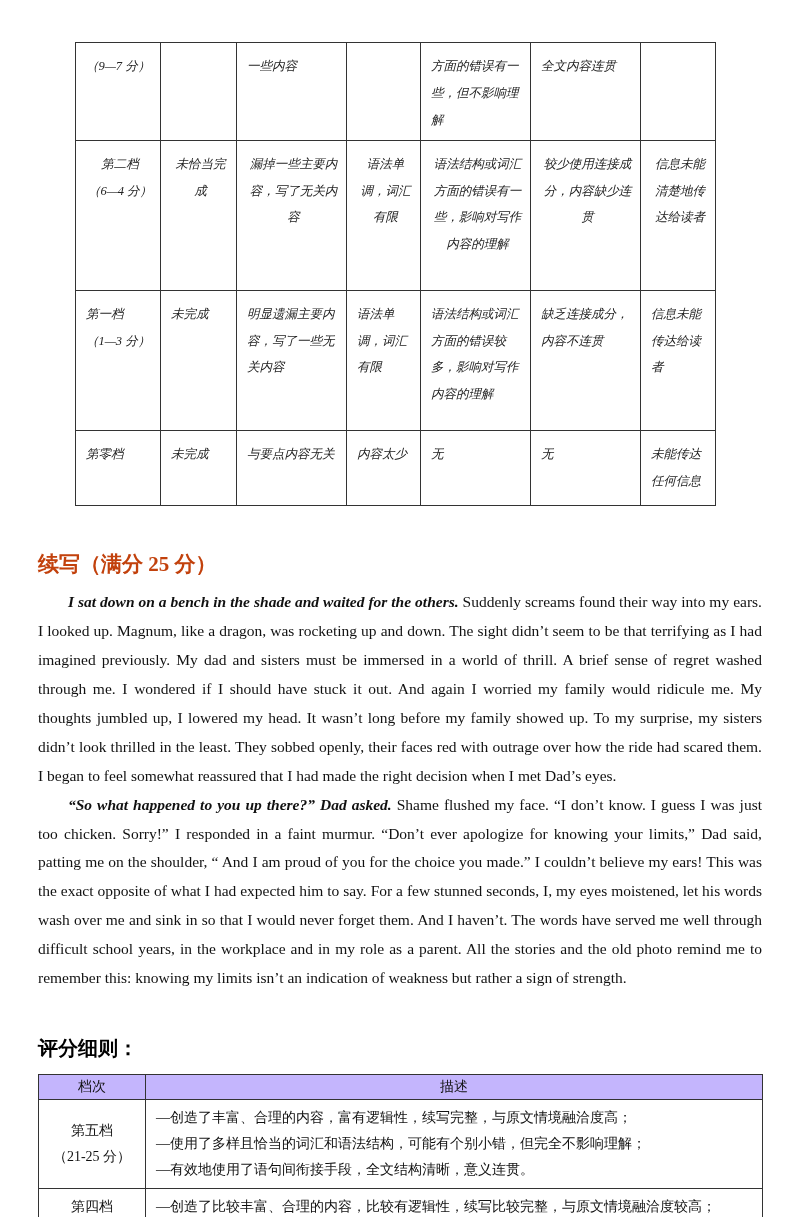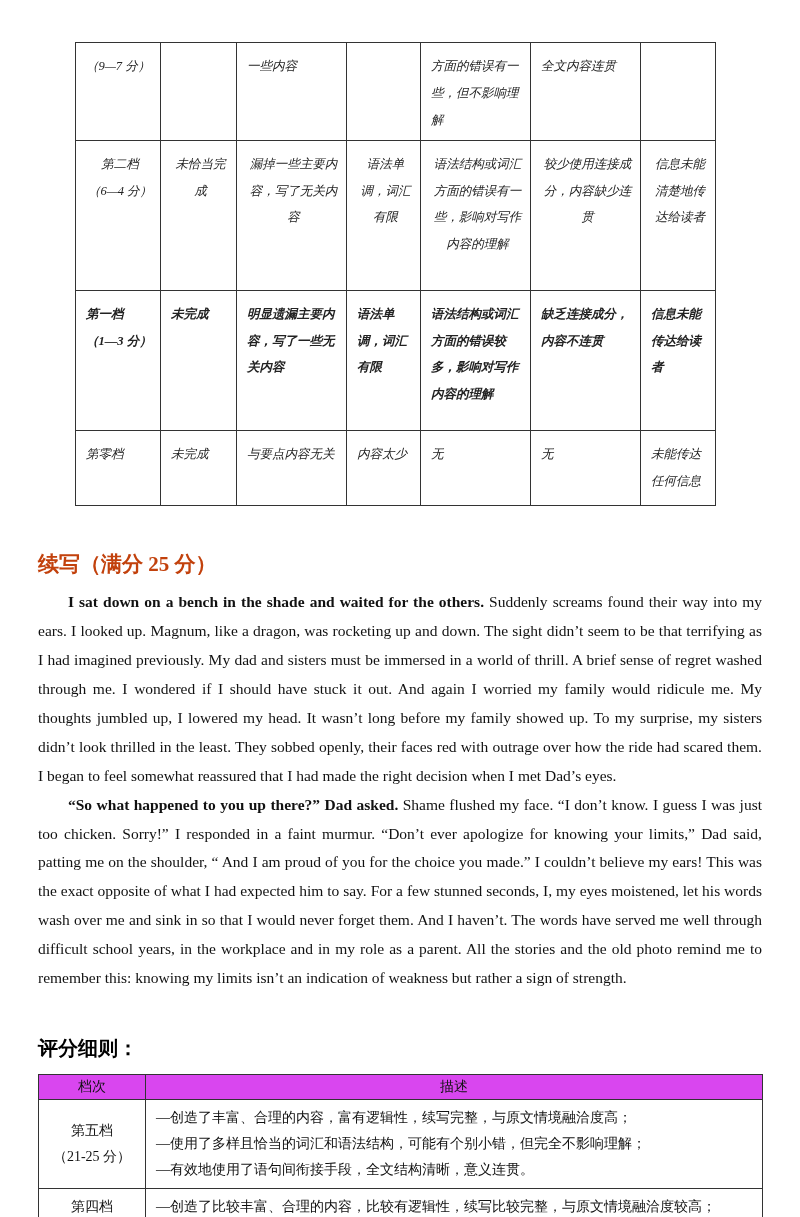--- a/index.html
+++ b/index.html
@@ -31,61 +31,62 @@
   table.score-table td {
     border: 1px solid #333;
     vertical-align: top;
     padding: 10px 6px 6px 10px;
     line-height: 2.15;
     white-space: pre-line;
     word-break: break-all;
   }
   tr.row-1 { height: 73px; font-style: italic; }
   tr.row-2 { height: 150px; text-align: center; }
-  tr.row-3 { height: 140px; font-weight: bold; }
+  tr.row-3 { height: 140px; }
   tr.row-4 { height: 75px; }
 
   
   .section-heading {
     margin: 44px 38px 10px 38px;
     font-size: 21px;
     font-weight: bold;
     color: #c2410c;
   }
   .para {
     margin: 0 38px;
     width: 724px;
     font-size: 15.5px;
     line-height: 1.87;
     text-align: justify;
     text-indent: 30px;
     color: #111;
   }
   .para .lead {
     font-weight: bold;
+    font-style: italic;
   }
 
   
   .rubric-heading {
     margin: 42px 38px 12px 38px;
     font-size: 20px;
     font-weight: bold;
     color: #000;
   }
   table.rubric-table {
     border-collapse: collapse;
     table-layout: fixed;
     width: 724px;
     margin: 0 0 0 38px;
     font-size: 14px;
     color: #111;
   }
   table.rubric-table th {
     border: 1px solid #333;
-    background: #d946ef;
+    background: #c4b5fd;
     font-weight: normal;
     text-align: center;
     padding: 3px 4px;
     height: 24px;
     font-size: 14px;
   }
   table.rubric-table td {
     border: 1px solid #333;
     padding: 5px 10px;
     line-height: 1.85;

